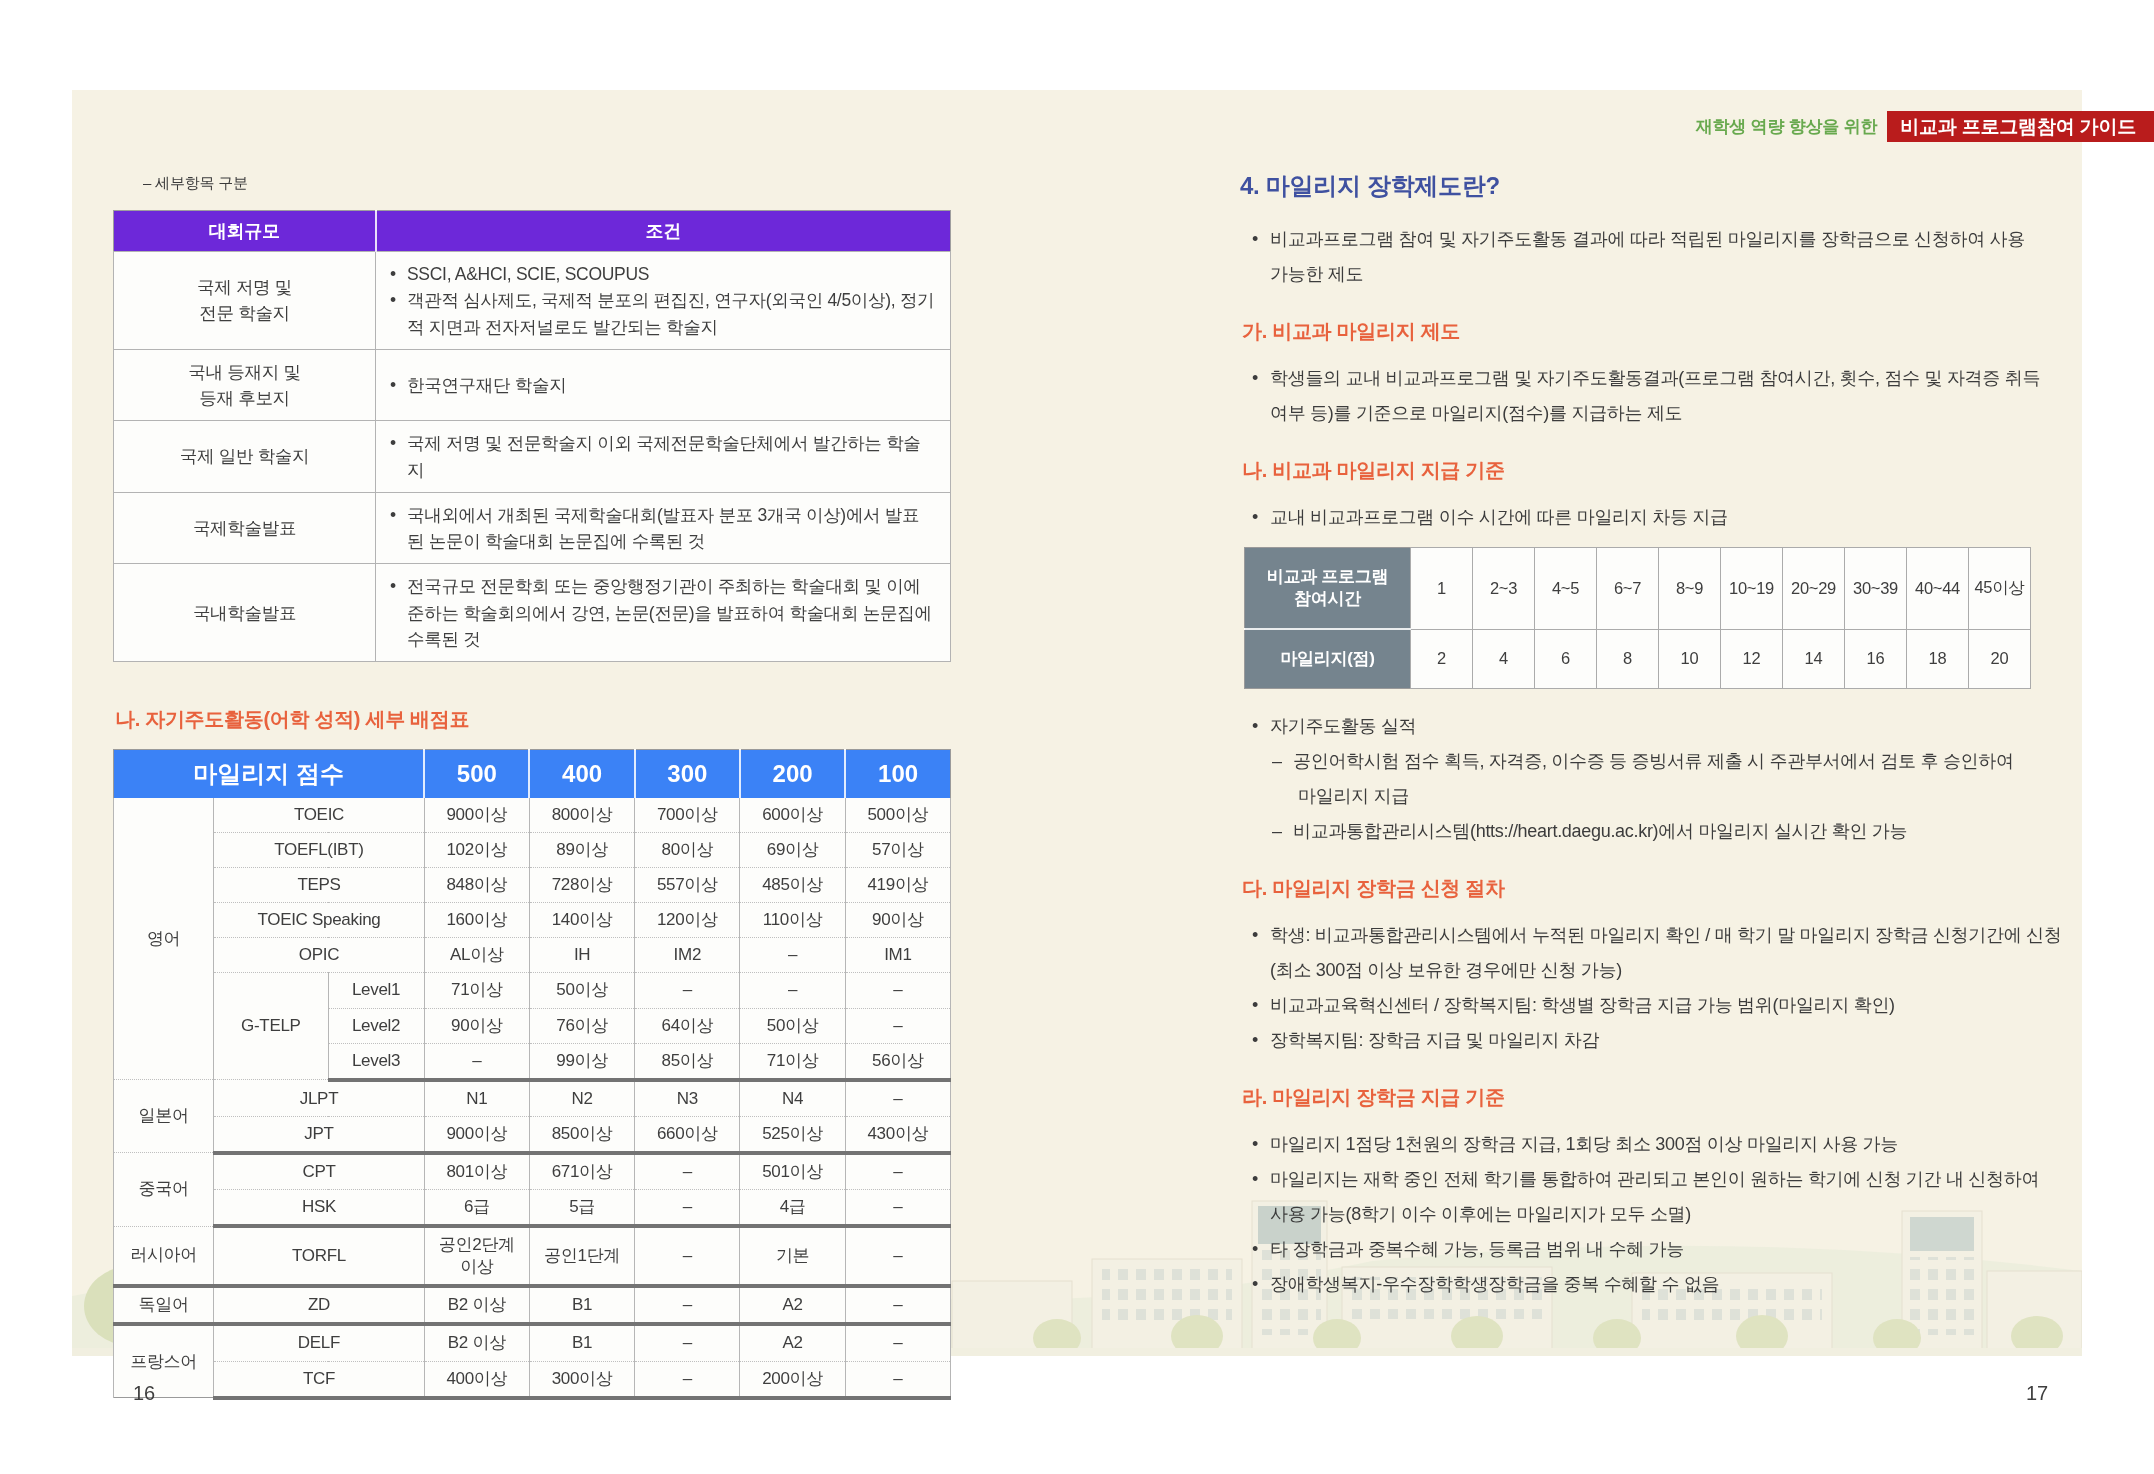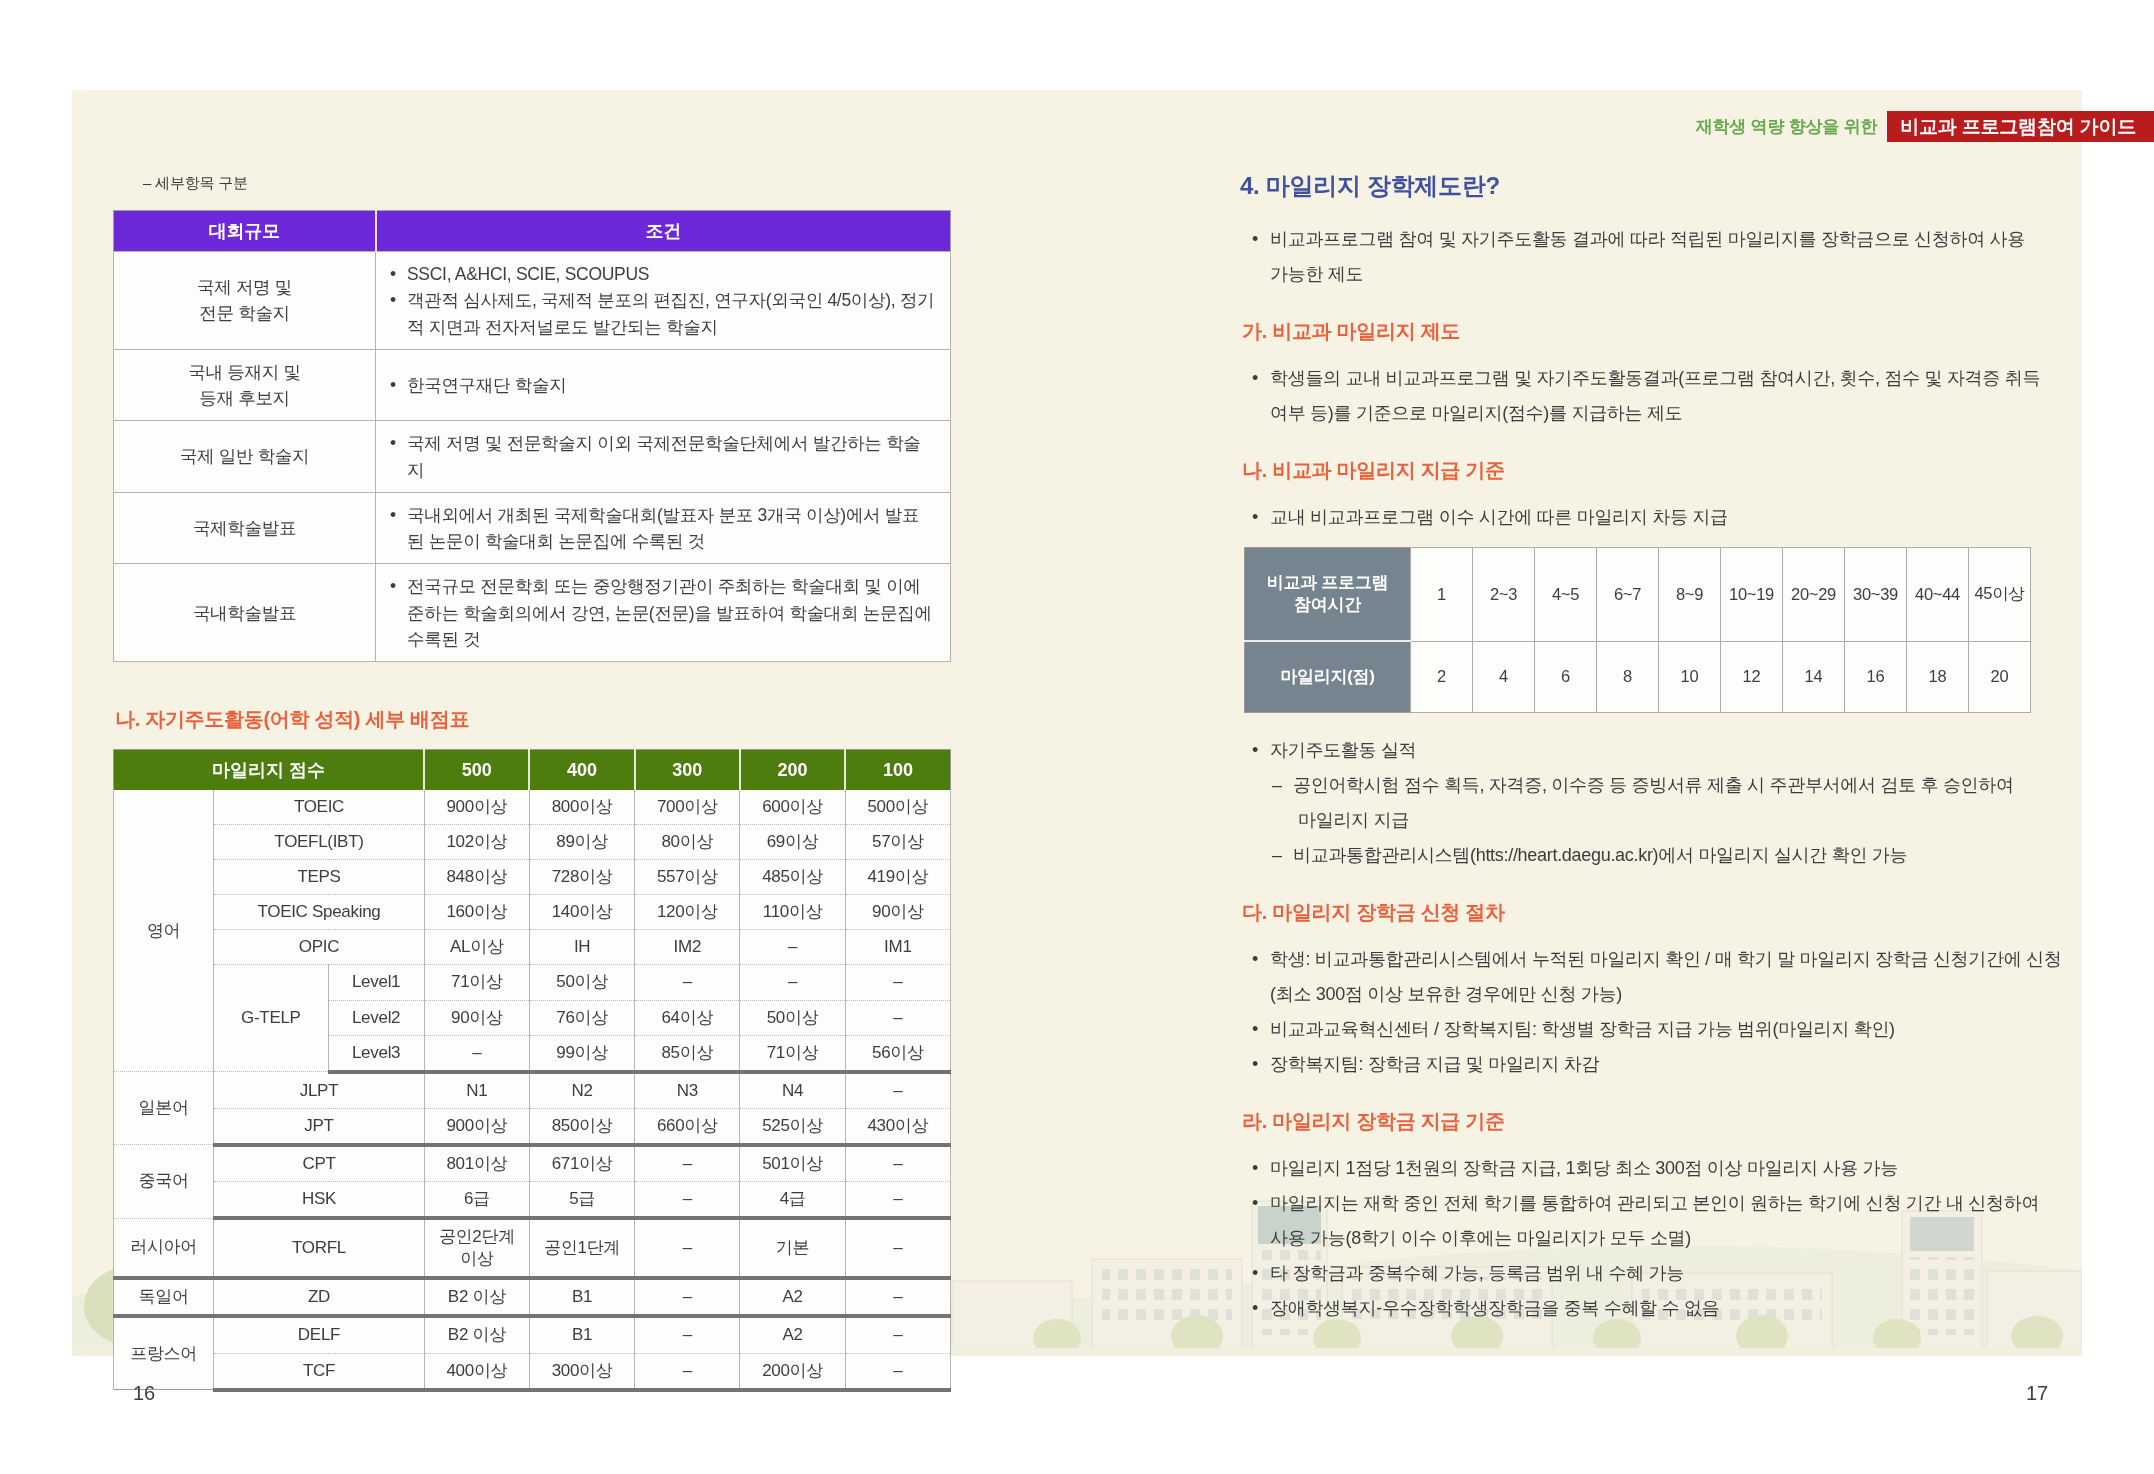--- a/index.html
+++ b/index.html
@@ -42,38 +42,38 @@
   .cond-line .mk2 { position:absolute; left:0; top:0; }
 
   
   .orange-heading { color:#e8623d; font-weight:bold; font-size:20px; letter-spacing:-0.3px; margin:26px 0 16px 2px; }
   .oh-left { margin-top:44px; }
   .navy-title { color:#3f51a0; font-weight:bold; font-size:24px; letter-spacing:-0.3px; margin:6px 0 20px 0; }
 
   
   table.score { width:838px; border-collapse:collapse; border:1px solid #9a9a9a; table-layout:fixed; }
   .score th {
-    background:#4d7c0f; color:#fff; font-size:18px; font-weight:bold;
+    background:#3b82f6; color:#fff; font-size:24px; font-weight:bold;
     padding:8px 4px; text-align:center; border-right:2px solid rgba(255,255,255,.85);margin-top:12px;
   }
   .score th:last-child { border-right:none; }
   .score td {
     background:#fdfdfb; color:#3e3e3e; font-size:17px; text-align:center;
     padding:6px 4px; line-height:1.3; border-left:1px solid #b6b6b6; border-right:1px solid #b6b6b6;
     letter-spacing:-0.3px;
   }
   .score tr.r-in  td { border-bottom:1px dotted #bfbfbf; }
   .score tr.r-end td { border-bottom:4px solid #737373; }
   .score td.lang-cell, .score td.test-cell { border-bottom:1px solid #9a9a9a; }
 
   
   table.mil { border-collapse:collapse; border:1px solid #9a9a9a; margin:12px 0 20px 4px; }
   .mil th {
     background:#75848e; color:#fff; font-size:17px; font-weight:bold;
-    width:166px; text-align:center; padding:24px 4px; line-height:1.3; letter-spacing:-0.3px;
+    width:166px; text-align:center; padding:18px 4px; line-height:1.3; letter-spacing:-0.3px;
   }
   .mil tr:first-child th { border-bottom:2px solid rgba(255,255,255,.85); }
   .mil td {
     background:#fdfdfb; color:#3e3e3e; border:1px solid #ababab; width:62px;
     text-align:center; font-size:16.5px; padding:9px 0; letter-spacing:-0.3px;
   }
 
   
   .item { position:relative; font-size:18px; line-height:35px; color:#3c3c3c; letter-spacing:-0.3px; }
   .it-b  { padding-left:30px; }

